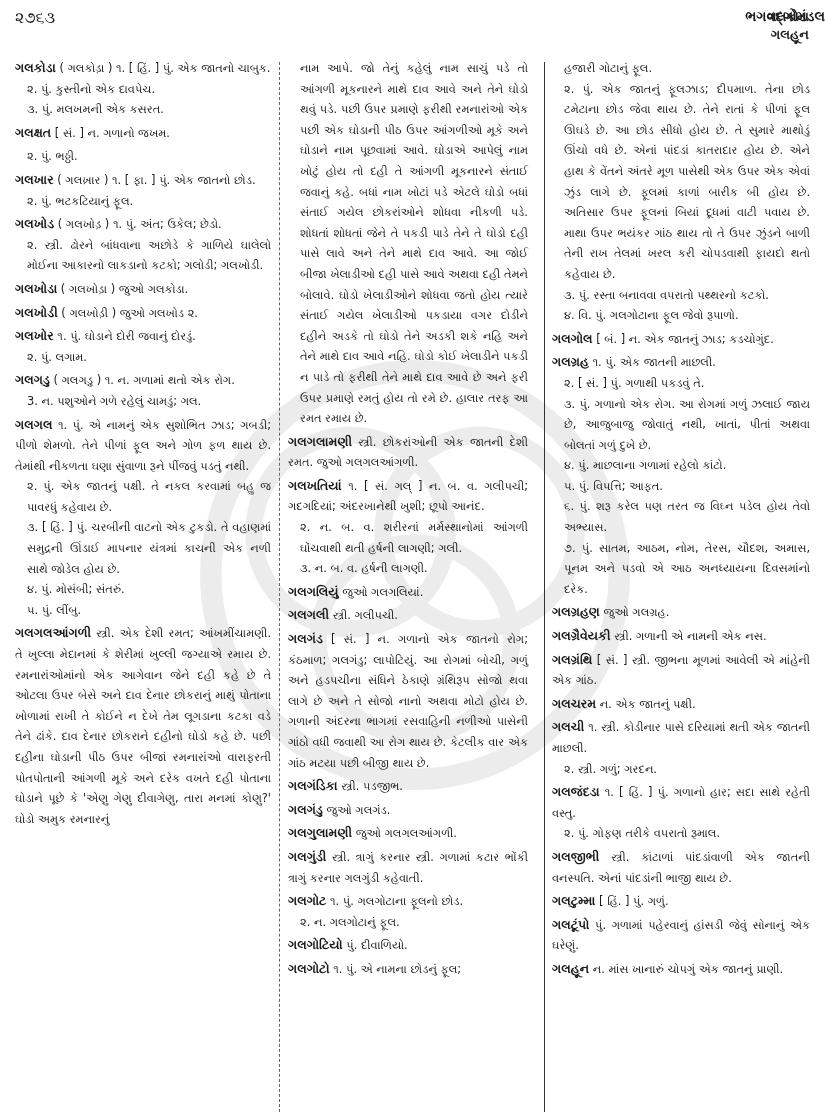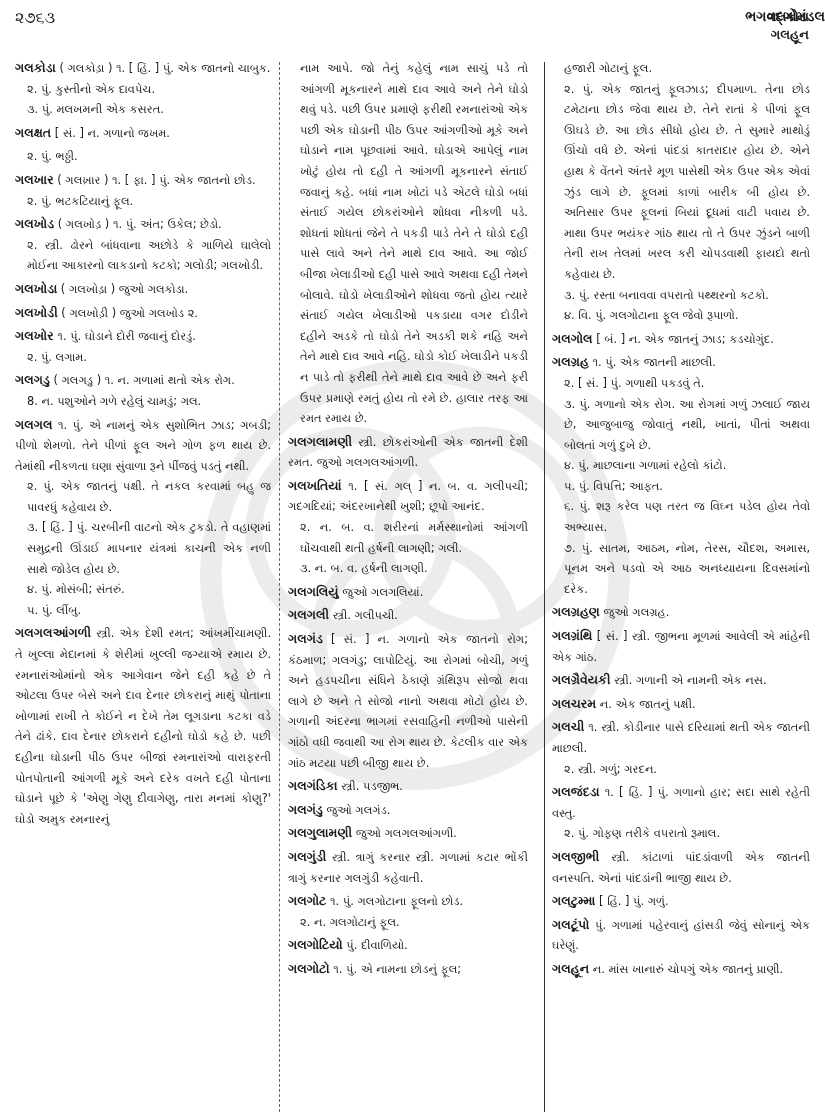--- a/index.html
+++ b/index.html
@@ -79,21 +79,21 @@
     </div>
     <div class="entry">
       <p class="first"><span class="hw">ગલખોડી</span> <span>( ગલખોડ઼ી ) જુઓ ગલખોડ ૨.</span></p>
     </div>
     <div class="entry">
       <p class="first"><span class="hw">ગલખોર</span> <span>૧. પું. ઘોડાને દોરી જવાનું દોરડું.</span></p>
       <p>૨. પું. લગામ.</p>
     </div>
     <div class="entry">
       <p class="first"><span class="hw">ગલગડુ</span> <span>( ગલગડ઼ુ ) ૧. ન. ગળામાં થતો એક રોગ.</span></p>
-      <p>8. ન. પશુઓને ગળે રહેલું ચામડું; ગલ.</p>
+      <p>3. ન. પશુઓને ગળે રહેલું ચામડું; ગલ.</p>
     </div>
     <div class="entry">
       <p class="first"><span class="hw">ગલગલ</span> <span>૧. પું. એ નામનું એક સુશોભિત ઝાડ; ગબડી; પીળો શેમળો. તેને પીળાં ફૂલ અને ગોળ ફળ થાય છે. તેમાંથી નીકળતા ઘણા સુંવાળા રૂને પીંજવું પડતું નથી.</span></p>
       <p>૨. પું. એક જાતનું પક્ષી. તે નકલ કરવામાં બહુ જ પાવરધું કહેવાય છે.</p>
       <p>૩. [ હિં. ] પું. ચરબીની વાટનો એક ટુકડો. તે વહાણમાં સમુદ્રની ઊંડાઈ માપનાર યંત્રમાં કાચની એક નળી સાથે જોડેલ હોય છે.</p>
       <p>૪. પું. મોસંબી; સંતરું.</p>
       <p>૫. પું. લીંબુ.</p>
     </div>
     <div class="entry">
       <p class="first"><span class="hw">ગલગલઆંગળી</span> <span>સ્ત્રી. એક દેશી રમત; આંખમીંચામણી. તે ખુલ્લા મેદાનમાં કે શેરીમાં ખુલ્લી જગ્યાએ રમાય છે. રમનારાંઓમાંનો એક આગેવાન જેને દહી કહે છે તે ઓટલા ઉપર બેસે અને દાવ દેનાર છોકરાનું માથું પોતાના ખોળામાં રાખી તે કોઈને ન દેખે તેમ લૂગડાના કટકા વડે તેને ઢાંકે. દાવ દેનાર છોકરાને દહીનો ઘોડો કહે છે. પછી દહીના ઘોડાની પીઠ ઉપર બીજાં રમનારાંઓ વારાફરતી પોતપોતાની આંગળી મૂકે અને દરેક વખતે દહી પોતાના ઘોડાને પૂછે કે 'એણુ ગેણુ દીવાગેણુ, તારા મનમાં કોણુ?' ઘોડો અમુક રમનારનું</span></p>
@@ -159,24 +159,24 @@
       <p>૩. પું. ગળાનો એક રોગ. આ રોગમાં ગળું ઝલાઈ જાય છે, આજુબાજુ જોવાતું નથી, ખાતાં, પીતાં અથવા બોલતાં ગળું દુખે છે.</p>
       <p>૪. પું. માછલાના ગળામાં રહેલો કાંટો.</p>
       <p>૫. પું. વિપત્તિ; આફત.</p>
       <p>૬. પું. શરૂ કરેલ પણ તરત જ વિઘ્ન પડેલ હોય તેવો અભ્યાસ.</p>
       <p>૭. પું. સાતમ, આઠમ, નોમ, તેરસ, ચૌદશ, અમાસ, પૂનમ અને પડવો એ આઠ અનધ્યાયના દિવસમાંનો દરેક.</p>
     </div>
     <div class="entry">
       <p class="first"><span class="hw">ગલગ્રહણ</span> <span>જુઓ ગલગ્રહ.</span></p>
     </div>
     <div class="entry">
-      <p class="first"><span class="hw">ગલગ્રંથિ</span> <span>[ સં. ] સ્ત્રી. જીભના મૂળમાં આવેલી એ માંહેની એક ગાંઠ.</span></p>
+      <p class="first"><span class="hw">ગલગ્રૈવેયકી</span> <span>સ્ત્રી. ગળાની એ નામની એક નસ.</span></p>
     </div>
     <div class="entry">
-      <p class="first"><span class="hw">ગલગ્રૈવેયકી</span> <span>સ્ત્રી. ગળાની એ નામની એક નસ.</span></p>
+      <p class="first"><span class="hw">ગલગ્રંથિ</span> <span>[ સં. ] સ્ત્રી. જીભના મૂળમાં આવેલી એ માંહેની એક ગાંઠ.</span></p>
     </div>
     <div class="entry">
       <p class="first"><span class="hw">ગલચરમ</span> <span>ન. એક જાતનું પક્ષી.</span></p>
     </div>
     <div class="entry">
       <p class="first"><span class="hw">ગલચી</span> <span>૧. સ્ત્રી. કોડીનાર પાસે દરિયામાં થતી એક જાતની માછલી.</span></p>
       <p>૨. સ્ત્રી. ગળું; ગરદન.</p>
     </div>
     <div class="entry">
       <p class="first"><span class="hw">ગલજંદડા</span> <span>૧. [ હિં. ] પું. ગળાનો હાર; સદા સાથે રહેતી વસ્તુ.</span></p>

